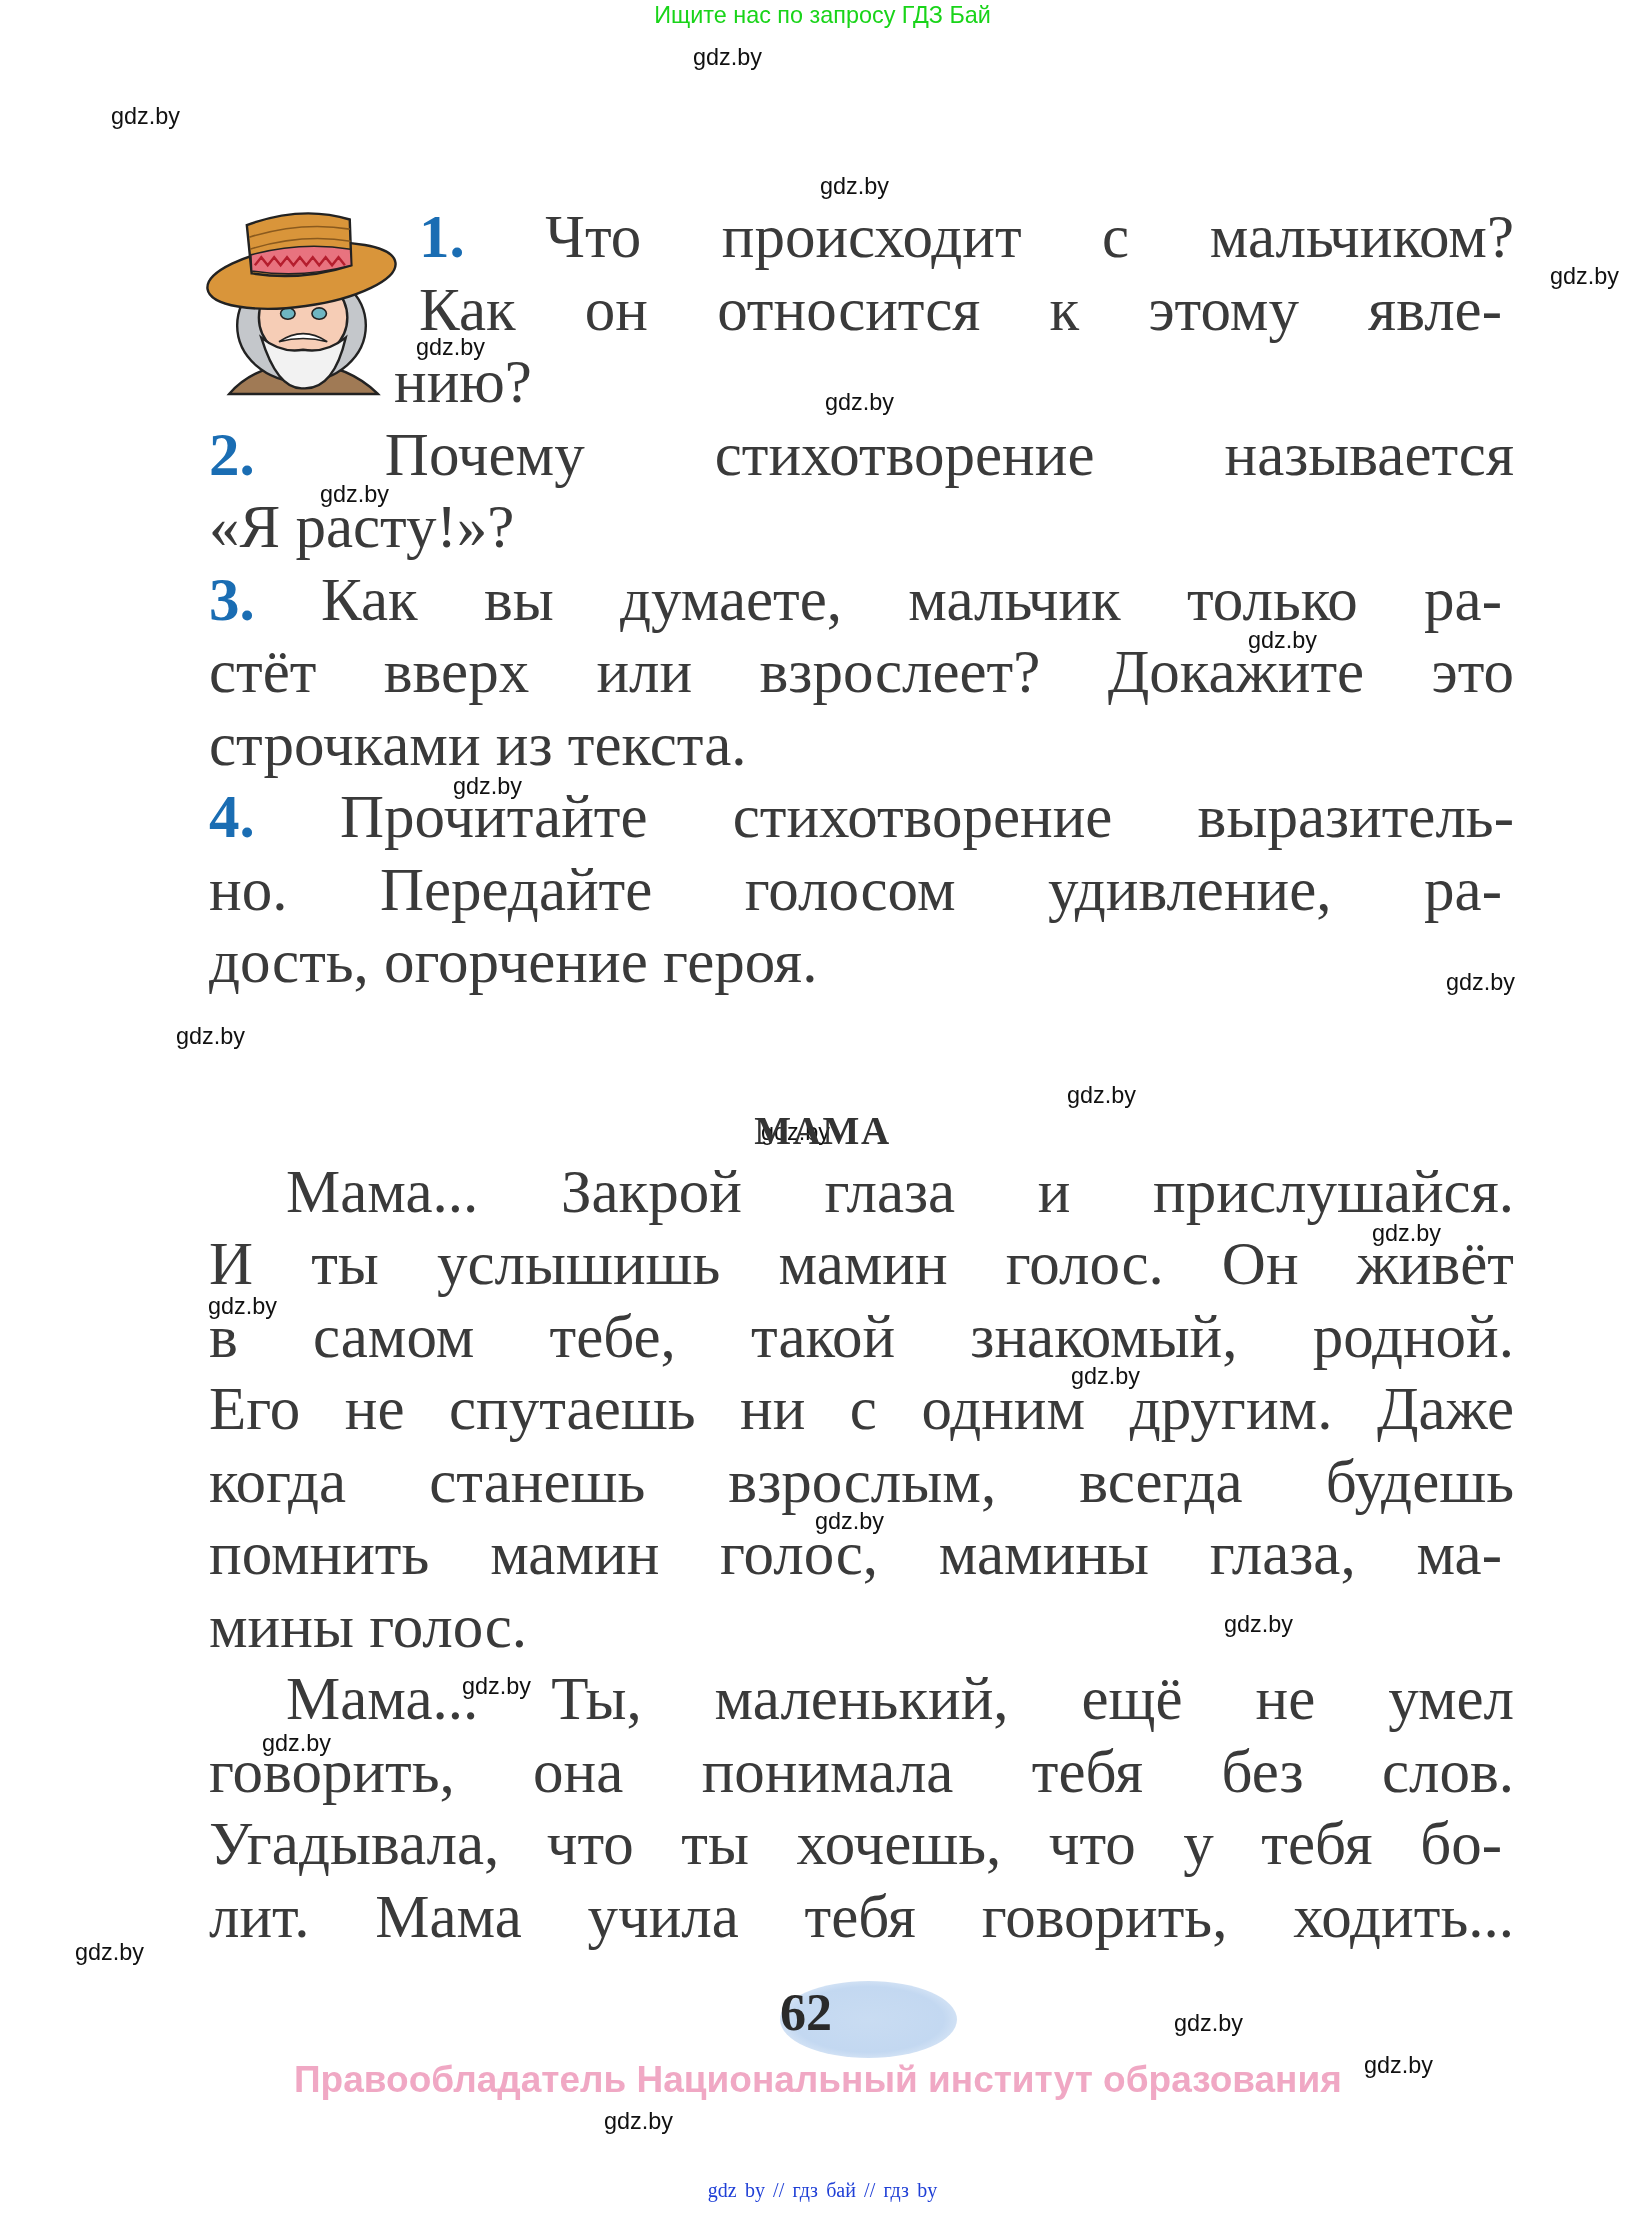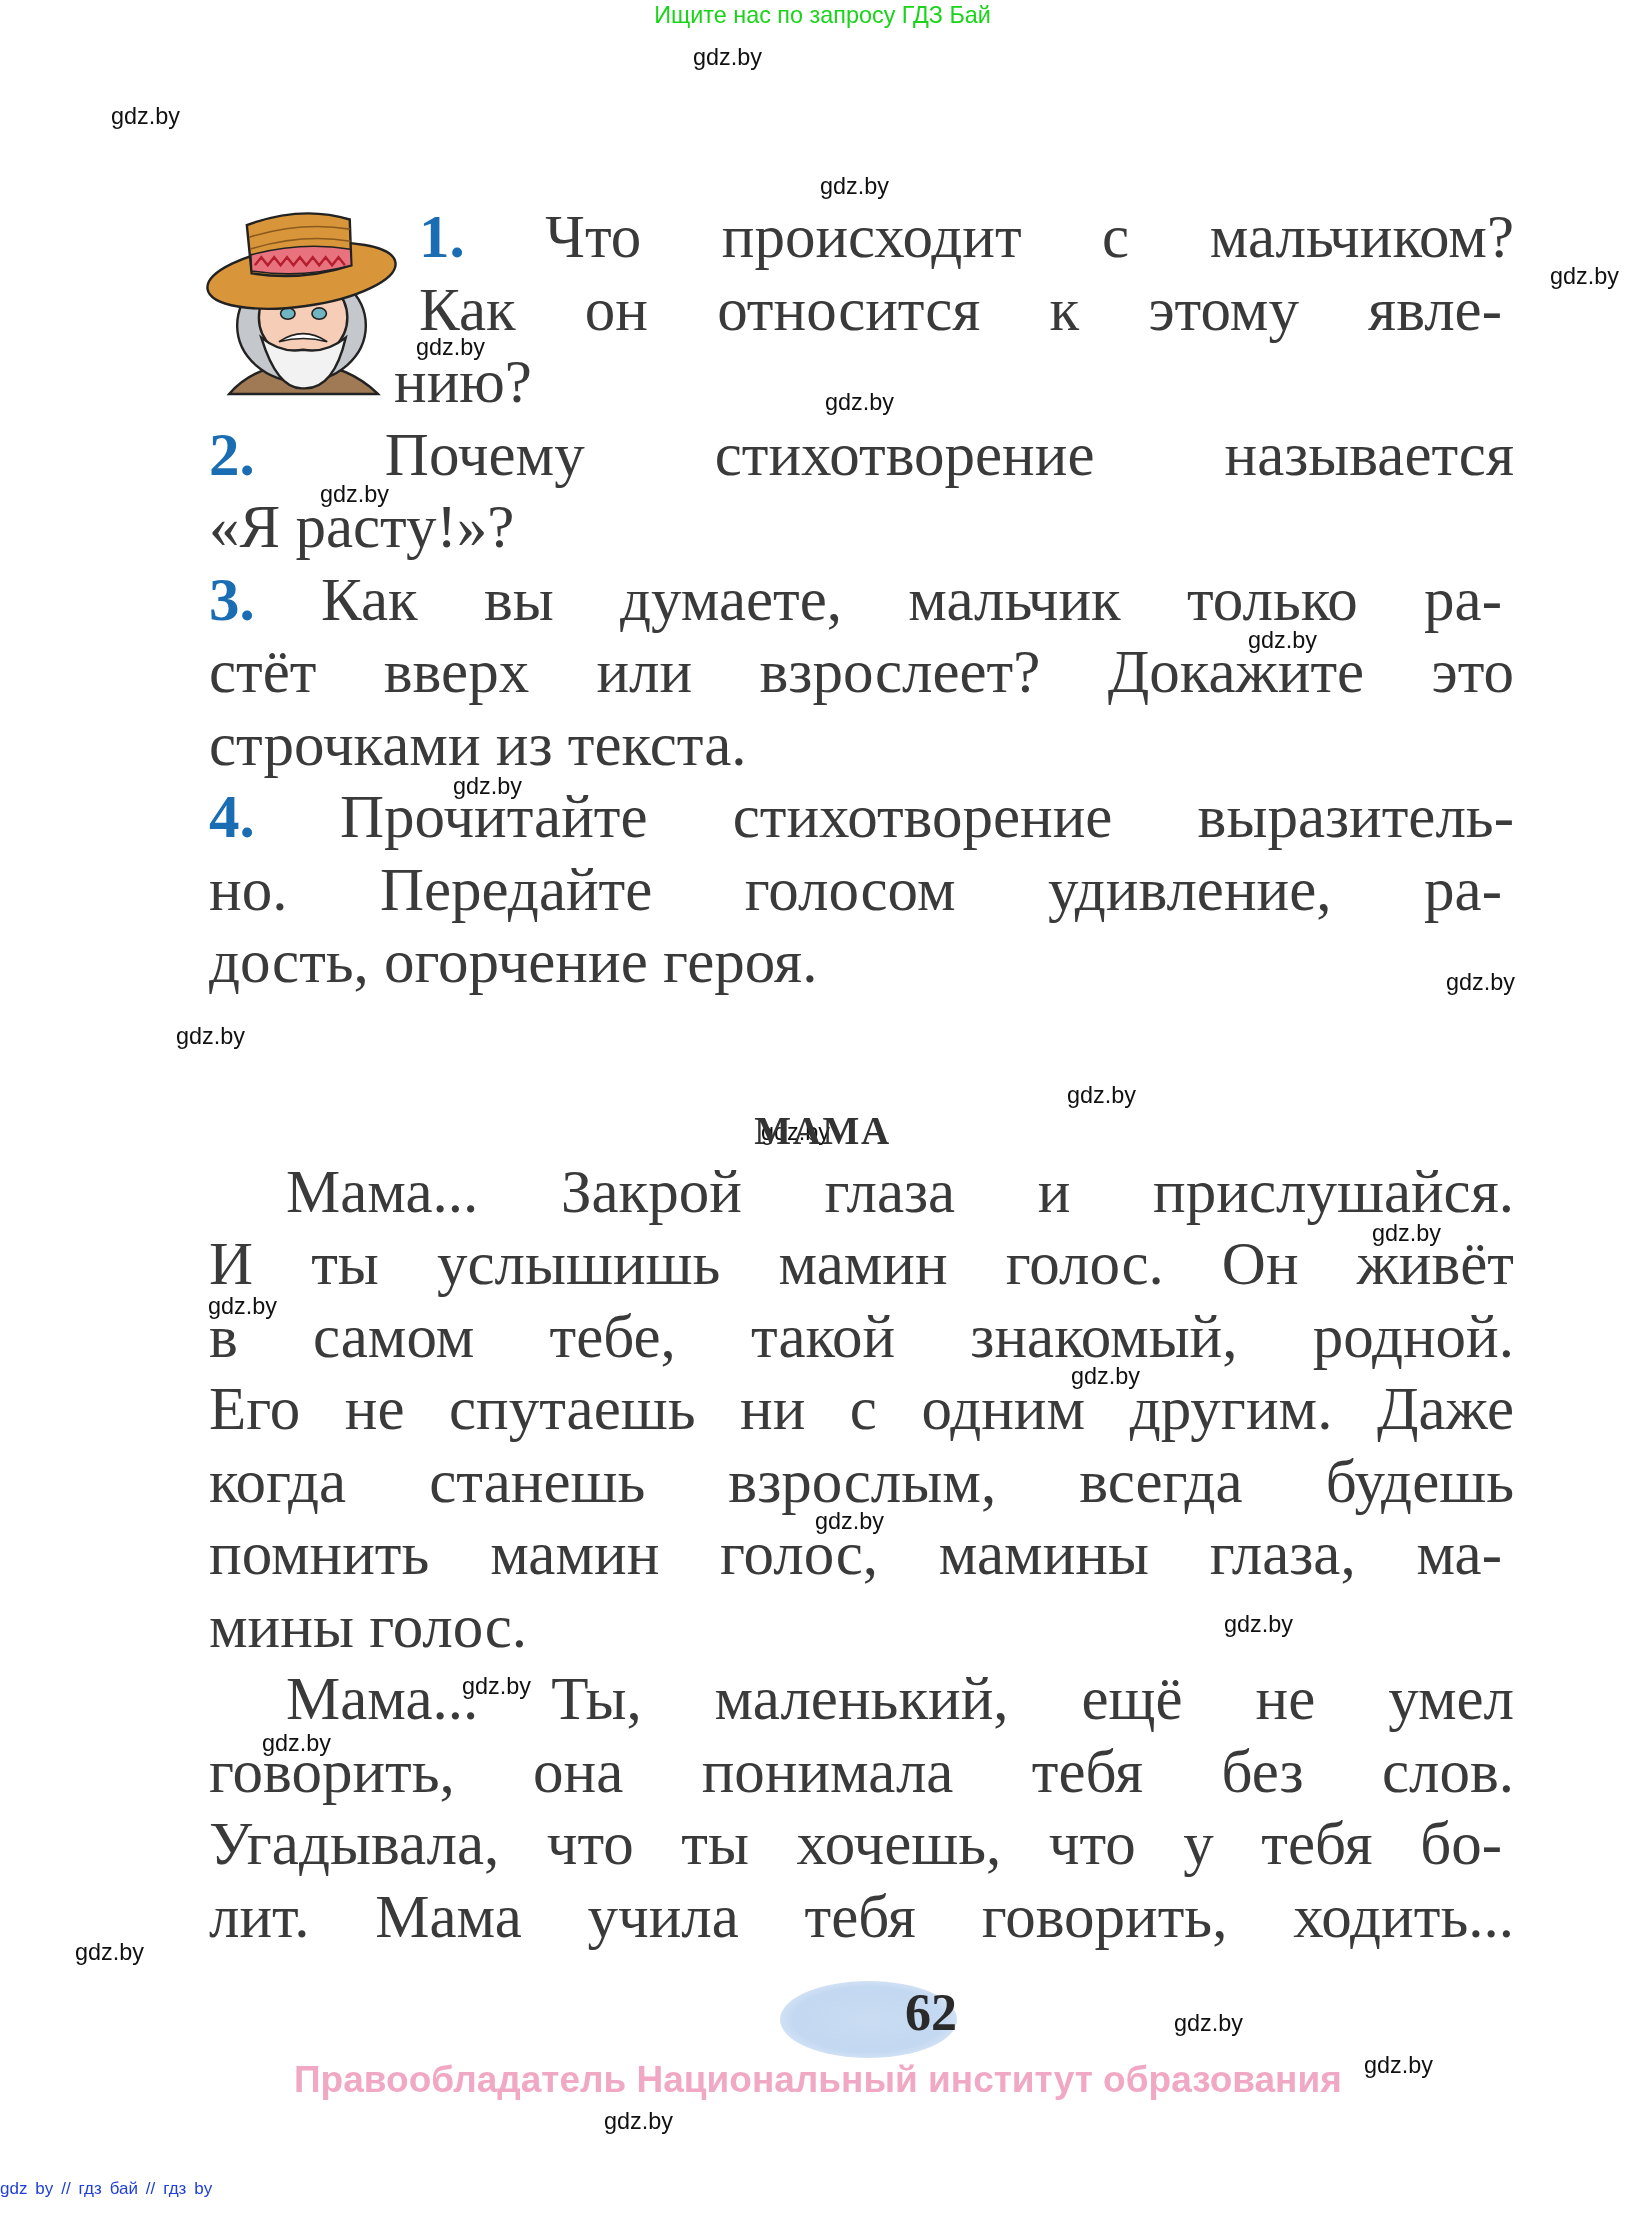--- a/index.html
+++ b/index.html
@@ -29,30 +29,30 @@
     color: #333; letter-spacing: 1.6px;
   }
 
   .avatar { position: absolute; left: 205px; top: 205px; width: 193px; height: 197px; }
 
   .page-oval {
     position: absolute; left: 780px; top: 1981px; width: 177px; height: 77px;
     border-radius: 50%; background: radial-gradient(ellipse at center, #c9dcf2 0%, #c3d8f1 60%, #e3edf9 85%, rgba(255,255,255,0) 100%);
   }
   .page-num {
-    position: absolute; left: 780px; top: 1983px; width: 177px; text-align: right;
+    position: absolute; left: 780px; top: 1983px; width: 177px; text-align: left;
     font-family: "Liberation Serif", serif; font-weight: bold; font-size: 52px; color: #2a2a2a;
   }
   .copyright {
     position: absolute; left: 294px; top: 2059px; font-family: "Liberation Sans", sans-serif;
     font-size: 37px; color: #f0a8c4; white-space: nowrap; font-weight: bold;
   }
   .footer {
-    position: absolute; left: 0; width: 1645px; top: 2179px; 
-    font-family: Liberation Sans, sans-serif; font-size: 17px; color: #1f3fd6; word-spacing: 3.2px;
+    position: absolute; left: 0; width: 1645px; top: 2179px; text-align: center;
+    font-family: Liberation Serif, serif; font-size: 20px; color: #1f3fd6; word-spacing: 3.2px;
   }
 </style>
 </head>
 <body>
 
 <div class="page">
 
   <div class="banner">Ищите нас по запросу ГДЗ Бай</div>
 
   <div id="wm-layer">

